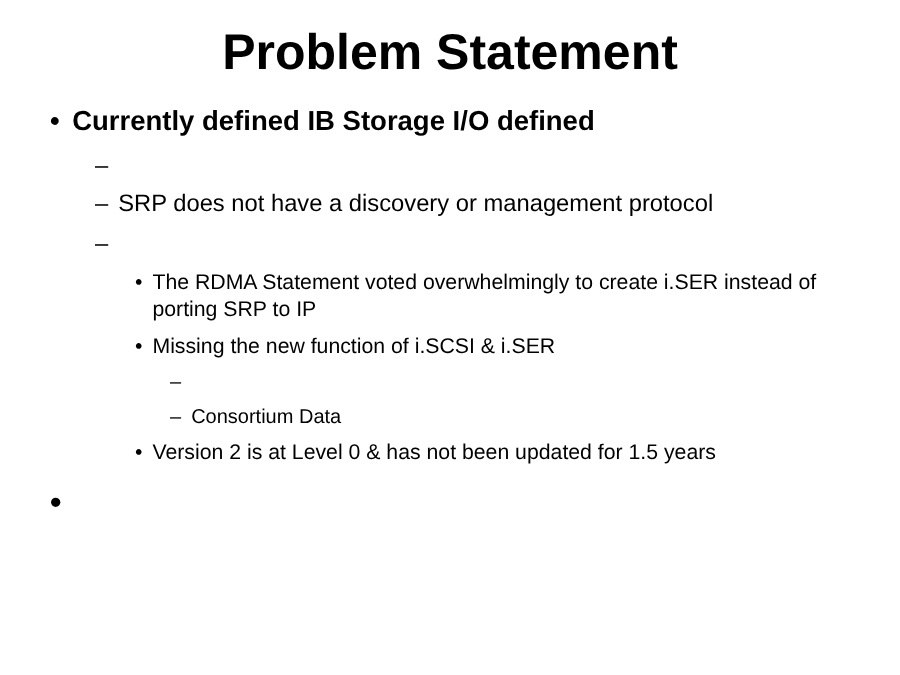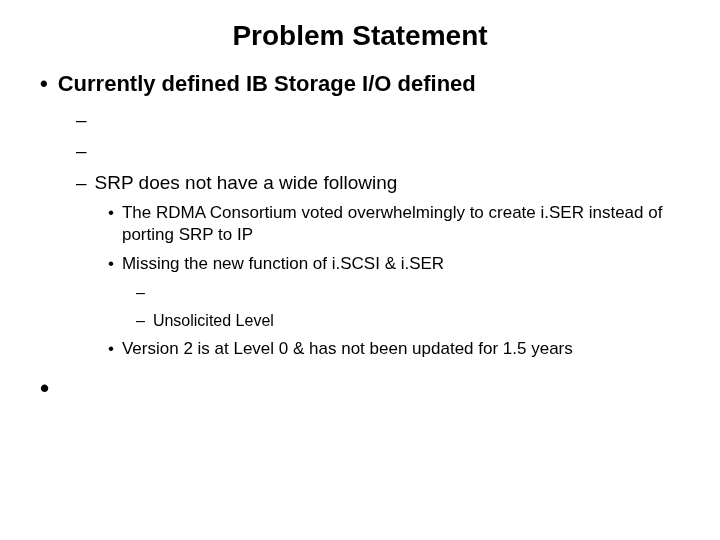--- a/index.html
+++ b/index.html
@@ -20,21 +20,21 @@
       width: 720px;
       height: 540px;
       background: #ffffff;
       padding: 20px 40px 20px 40px;
       display: flex;
       flex-direction: column;
     }
 
     .slide-title {
       text-align: center;
-      font-size: 28px;
+      font-size: 40px;
       font-weight: bold;
       color: #000000;
       margin-bottom: 18px;
       font-family: Arial, sans-serif;
     }
 
     .content {
       flex: 1;
       display: flex;
       flex-direction: column;
@@ -122,44 +122,44 @@
       <span class="bullet-marker">•</span>
       <span>Currently defined IB Storage I/O defined</span>
     </div>
 
     <div class="bullet-l2">
       <span class="bullet-marker">–</span>
     </div>
 
     <div class="bullet-l2">
       <span class="bullet-marker">–</span>
+      <span>SRP does not have a discovery or management protocol</span>
     </div>
 
     <div class="bullet-l2">
       <span class="bullet-marker">–</span>
-      <span>SRP does not have a wide following</span>
     </div>
 
     <div class="bullet-l3">
       <span class="bullet-marker">•</span>
-      <span>The RDMA Consortium voted overwhelmingly to create i.SER instead of porting SRP to IP</span>
+      <span>The RDMA Statement voted overwhelmingly to create i.SER instead of porting SRP to IP</span>
     </div>
 
     <div class="bullet-l3">
       <span class="bullet-marker">•</span>
       <span>Missing the new function of i.SCSI &amp; i.SER</span>
     </div>
 
     <div class="bullet-l4">
       <span class="bullet-marker">–</span>
     </div>
 
     <div class="bullet-l4">
       <span class="bullet-marker">–</span>
-      <span>Unsolicited Level</span>
+      <span>Consortium Data</span>
     </div>
 
     <div class="bullet-l3">
       <span class="bullet-marker">•</span>
       <span>Version 2 is at Level 0 &amp; has not been updated for 1.5 years</span>
     </div>
 
     <div class="bullet-l1 bullet-large">
       <span class="bullet-marker">•</span>
     </div>

